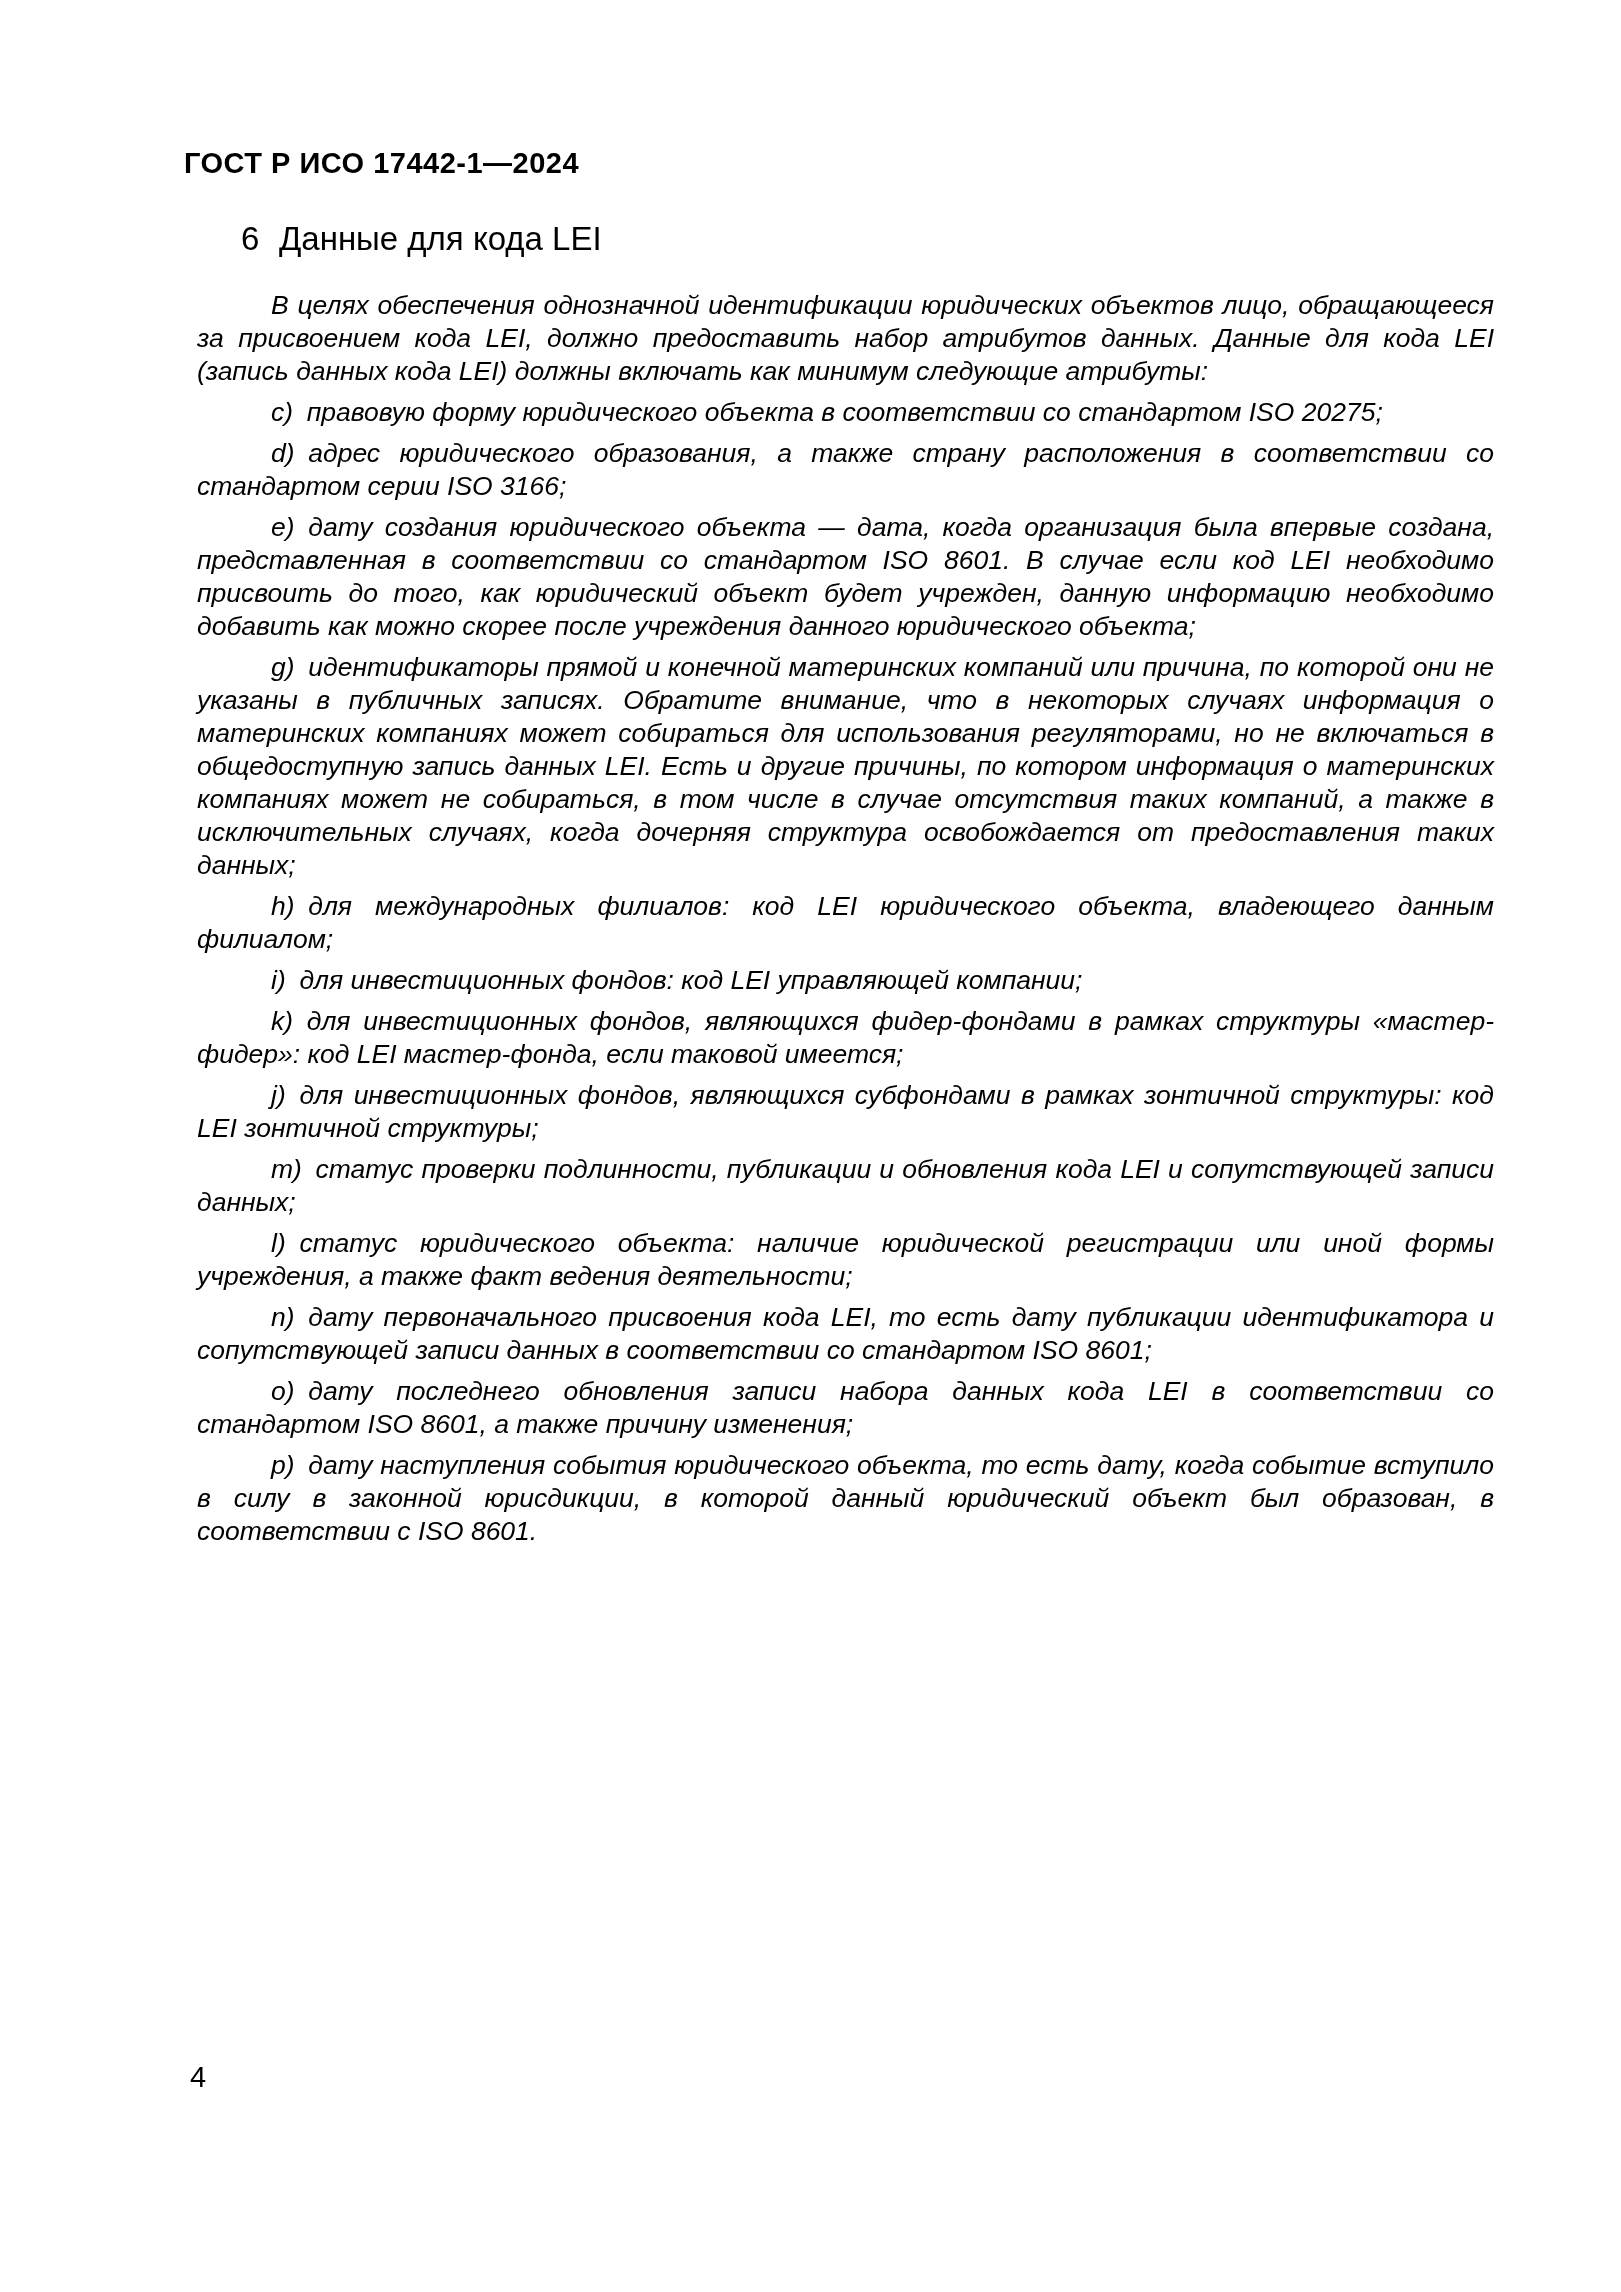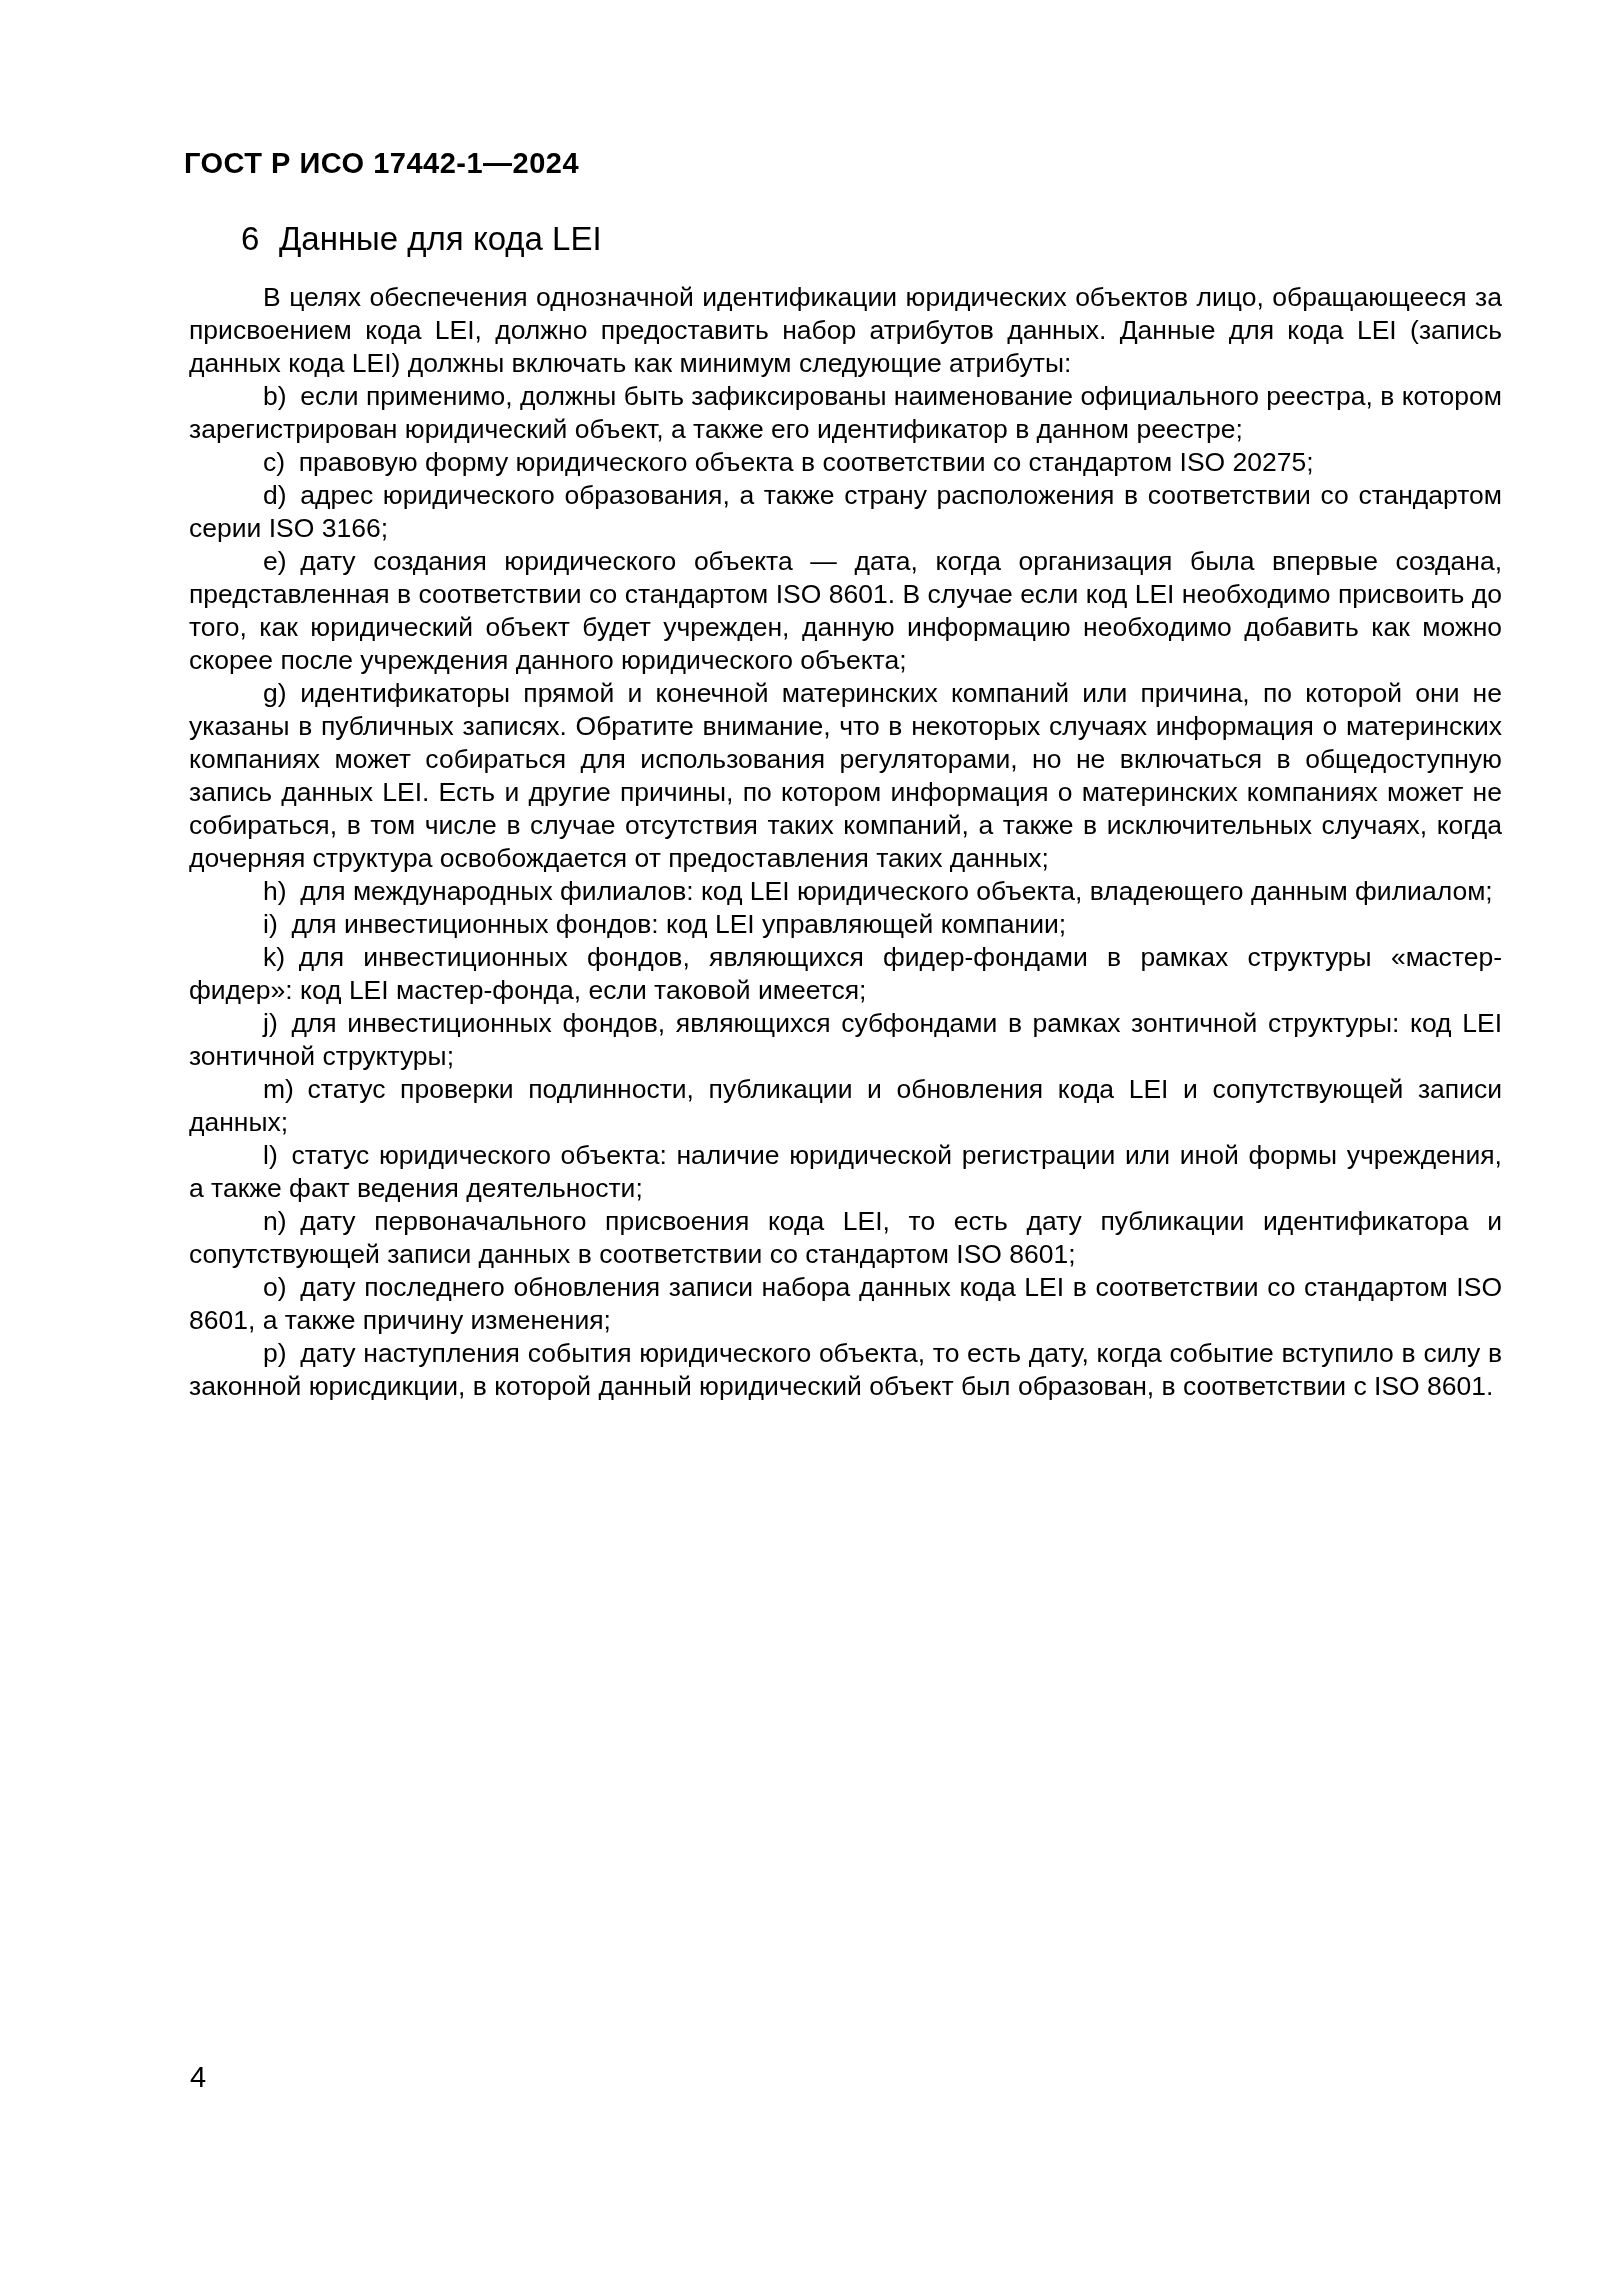--- a/index.html
+++ b/index.html
@@ -39,23 +39,24 @@
   .body-text {
     position: absolute;
     left: 189px;
     top: 281px;
     width: 1313px;
     font-size: 26.5px;
     line-height: 33px;
     text-align: justify;
   }
   .body-text p {
-    margin: 0;
+    margin: 8px;
     padding: 0;
     text-indent: 74px;
+    font-style: italic;
   }
   .body-text .label {
     margin-right: 13.7px;
   }
   .page-number {
     position: absolute;
     left: 190px;
     top: 2061px;
     font-size: 29px;
   }
@@ -67,21 +68,20 @@
 
   <div class="doc-header">ГОСТ Р ИСО 17442-1—2024</div>
 
   <div class="section-heading">
     <span class="sec-num">6</span><span>Данные для кода LEI</span>
   </div>
 
   <div class="body-text">
     <p>В целях обеспечения однозначной идентификации юридических объектов лицо, обращающееся за присвоением кода LEI, должно предоставить набор атрибутов данных. Данные для кода LEI (запись данных кода LEI) должны включать как минимум следующие атрибуты:</p>
 
-    <p class="item"><span class="label">b)</span><span>если применимо, должны быть зафиксированы наименование официального реестра, в котором зарегистрирован юридический объект, а также его идентификатор в данном реестре;</span></p>
     <p class="item"><span class="label">c)</span><span>правовую форму юридического объекта в соответствии со стандартом ISO 20275;</span></p>
     <p class="item"><span class="label">d)</span><span>адрес юридического образования, а также страну расположения в соответствии со стандартом серии ISO 3166;</span></p>
     <p class="item"><span class="label">e)</span><span>дату создания юридического объекта — дата, когда организация была впервые создана, представленная в соответствии со стандартом ISO 8601. В случае если код LEI необходимо присвоить до того, как юридический объект будет учрежден, данную информацию необходимо добавить как можно скорее после учреждения данного юридического объекта;</span></p>
     <p class="item"><span class="label">g)</span><span>идентификаторы прямой и конечной материнских компаний или причина, по которой они не указаны в публичных записях. Обратите внимание, что в некоторых случаях информация о материнских компаниях может собираться для использования регуляторами, но не включаться в общедоступную запись данных LEI. Есть и другие причины, по котором информация о материнских компаниях может не собираться, в том числе в случае отсутствия таких компаний, а также в исключительных случаях, когда дочерняя структура освобождается от предоставления таких данных;</span></p>
     <p class="item"><span class="label">h)</span><span>для международных филиалов: код LEI юридического объекта, владеющего данным филиалом;</span></p>
     <p class="item"><span class="label">i)</span><span>для инвестиционных фондов: код LEI управляющей компании;</span></p>
     <p class="item"><span class="label">k)</span><span>для инвестиционных фондов, являющихся фидер-фондами в рамках структуры «мастер-фидер»: код LEI мастер-фонда, если таковой имеется;</span></p>
     <p class="item"><span class="label">j)</span><span>для инвестиционных фондов, являющихся субфондами в рамках зонтичной структуры: код LEI зонтичной структуры;</span></p>
     <p class="item"><span class="label">m)</span><span>статус проверки подлинности, публикации и обновления кода LEI и сопутствующей записи данных;</span></p>
     <p class="item"><span class="label">l)</span><span>статус юридического объекта: наличие юридической регистрации или иной формы учреждения, а также факт ведения деятельности;</span></p>

